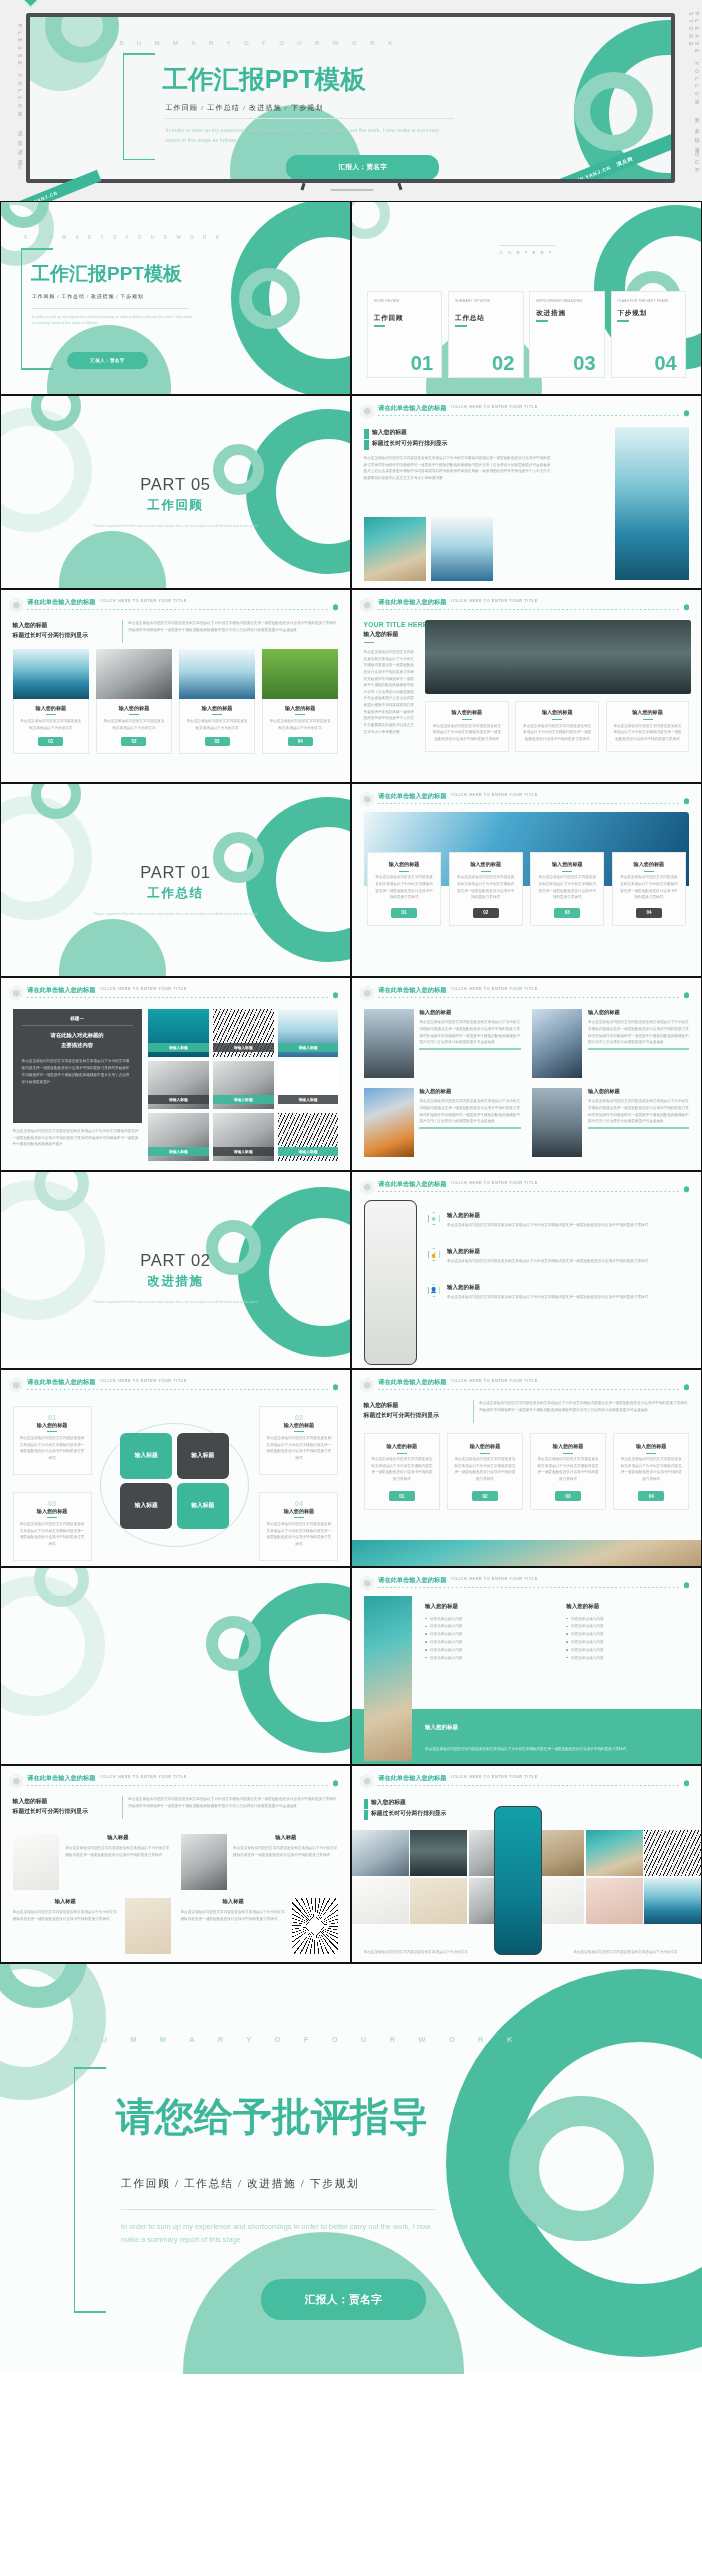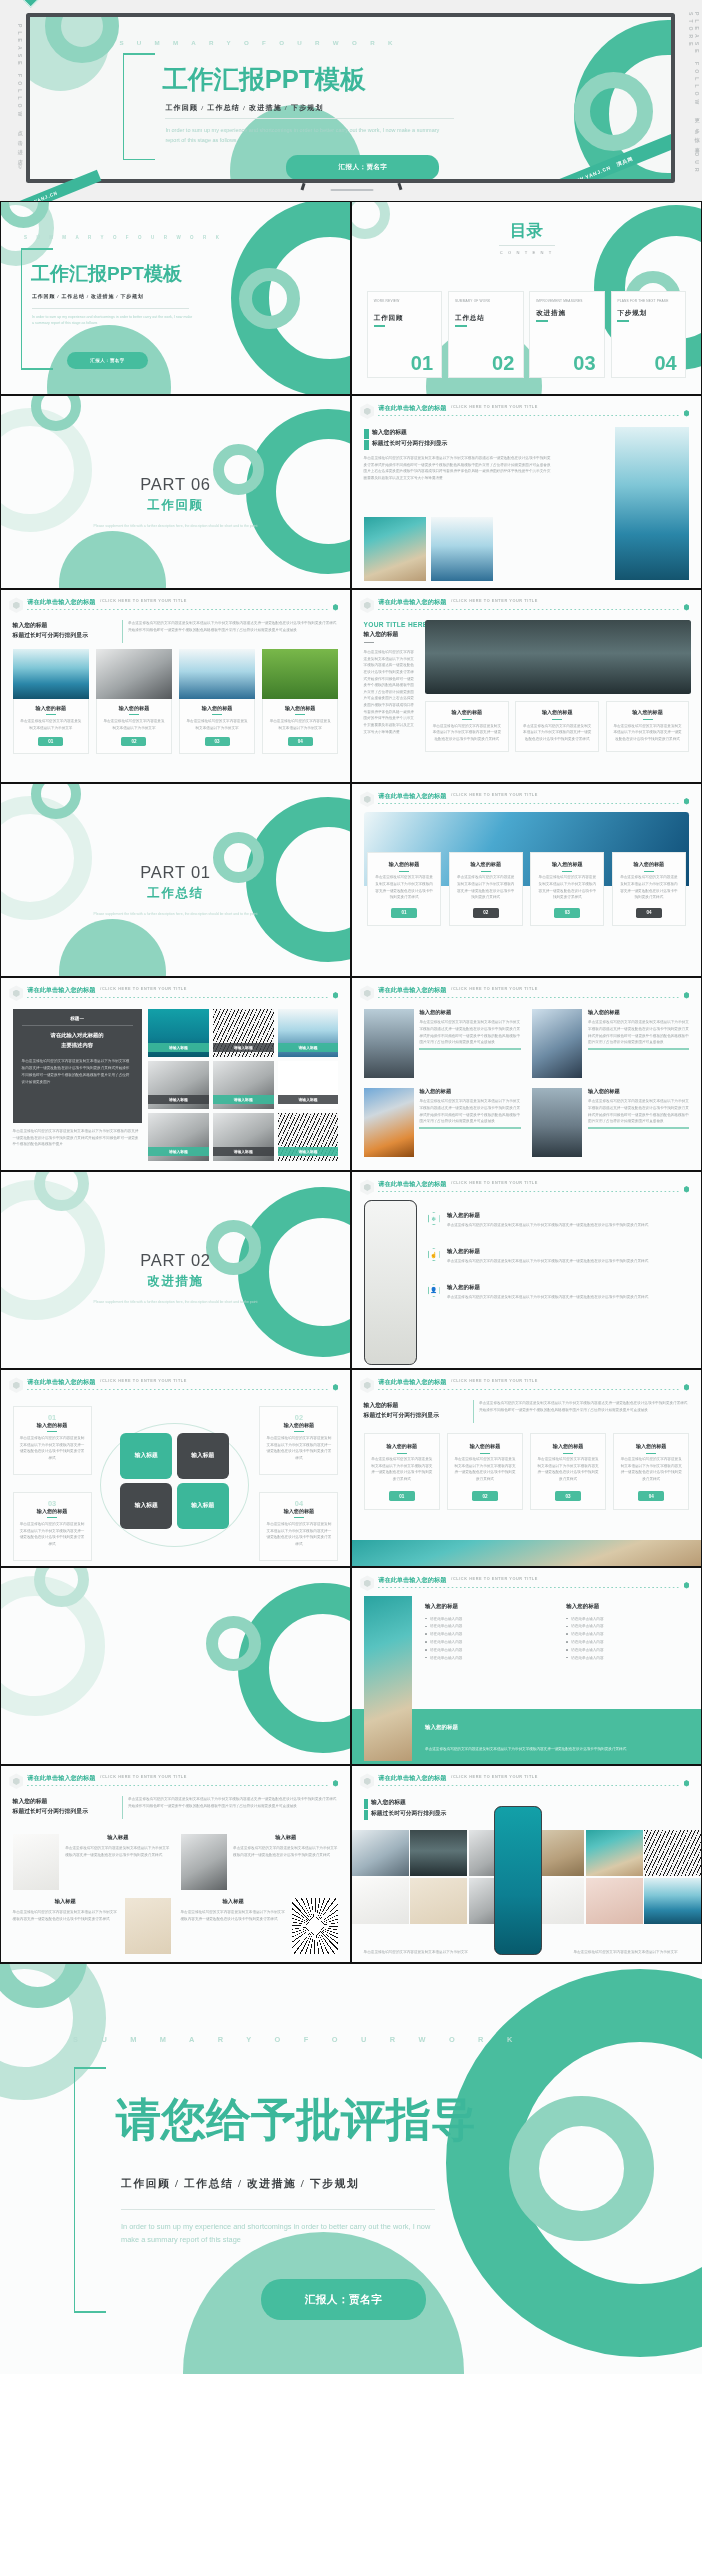--- a/index.html
+++ b/index.html
@@ -32,21 +32,21 @@
     position:absolute; font-size:6.2px; letter-spacing:5.8px; color:#b6ddd2;
     font-weight:700; white-space:nowrap;
   }
   .bracket { position:absolute; border-left:1.7px solid #4cc0a0; }
   .bracket:before, .bracket:after {
     content:''; position:absolute; left:0; width:31px; height:1.7px; background:#4cc0a0;
   }
   .bracket:before { top:0; }
   .bracket:after { bottom:0; }
   .hero-title { position:absolute; font-size:25.6px; font-weight:900; color:#3cb79a; letter-spacing:0px; white-space:nowrap; }
-  .hero-sub { position:absolute; font-size:7px; color:#3c4043; letter-spacing:1.2px; font-weight:700; white-space:nowrap;
+  .hero-sub { position:absolute; font-size:7px; color:#3c4043; letter-spacing:1.2px; font-weight:400; white-space:nowrap;
               font-family:"Liberation Serif", serif; }
   .hero-rule { position:absolute; height:0.8px; background:#d9e5e2; }
   .hero-desc { position:absolute; font-size:5.5px; line-height:1.75; color:#a8d4c9; width:182px; }
   .hero-btn {
     position:absolute; background:#45bd9e; color:#fff; border-radius:11.6px;
     font-size:6.6px; font-weight:700; display:flex; align-items:center; justify-content:center;
     letter-spacing:0.4px;
   }
   .ribbon-logo {
     position:absolute; left:13.2px; top:-10px; width:79px; height:25px; background:#3cb79a;
@@ -147,21 +147,21 @@
            font-size:5.8px; font-weight:900; color:#fff; line-height:1.3; }
 
   .phone { border:1.7px solid #3e4245; border-radius:7.4px; overflow:hidden; position:absolute; background:#111; }
 
   .bullet-row { display:flex; align-items:center; gap:3.3px; font-size:3.6px; color:#9aa0a2; margin-bottom:3.8px; }
   .bullet-row .bdot { width:1.7px; height:1.7px; background:#9aa0a2; border-radius:50%; flex:none; }
 
   
   #final-slide { position:relative; width:702px; height:411px; background:#fbfcfc; overflow:hidden; border:0.8px solid #111; border-width:0.8px 0 0 0;}
   #final-slide .eyebrow { font-size:7.4px; letter-spacing:10.7px; }
-  #final-slide .hero-title { font-size:45px; }
+  #final-slide .hero-title { font-size:39px; }
   #final-slide .hero-sub { font-size:10.7px; letter-spacing:1.7px; }
   #final-slide .hero-desc { font-size:7.4px; width:322px; line-height:1.8; }
   #final-slide .hero-btn { font-size:10.7px; border-radius:20px; }
 </style>
 </head>
 <body>
 
 <div id="hero-block">
 
   <div id="tv-frame">
@@ -224,21 +224,20 @@
     <div class="hero-desc" style="left:31px;top:112px;width:161px;font-size:3.6px;">In order to sum up my experience and shortcomings in order to better carry out the work, I now make a summary report of this stage as follows</div>
     <div class="hero-btn" style="left:66px;top:150px;width:81px;height:16.5px;font-size:4.5px;">汇报人：贾名字</div>
   </div>
 
   <div class="slide">
     <div class="ring" style="left:-11.6px;top:-13.2px;width:50px;height:50px;border-width:10.7px;border-color:#bfe4d8;"></div>
     <div class="ring" style="right:-58px;top:3.3px;width:165px;height:165px;border-width:31px;border-color:#49bd9e;"></div>
     <div class="ring" style="right:20px;top:69px;width:56px;height:56px;border-width:12.4px;border-color:#8fd4bf;"></div>
     <div class="disc" style="left:74px;bottom:-50px;width:116px;height:116px;background:#8fd4bf;"></div>
 
-    <div style="position:absolute;left:0;right:0;top:18px;text-align:center;font-size:16.5px;font-weight:900;color:#3cb79a;">目录</div>
     <div style="position:absolute;left:147px;top:43px;width:56px;height:0.8px;background:#d6e3e0;"></div>
     <div style="position:absolute;left:0;right:0;top:48px;text-align:center;font-size:4.1px;color:#9aa0a2;letter-spacing:2.1px;">C O N T E N T</div>
 
     <div style="position:absolute;left:15px;right:15px;top:89px;display:flex;gap:5.8px;">
       <div class="card" style="flex:1;height:87px;position:relative;padding:7.4px 5.8px;">
         <div style="font-size:3.2px;color:#9aa0a2;line-height:1.6;letter-spacing:0.2px;">WORK REVIEW</div>
         <div style="margin-top:9px;font-size:6.6px;font-weight:900;color:#2f3437;letter-spacing:0.8px;">工作回顾</div>
         <div style="margin-top:2.5px;width:11.6px;height:1.7px;background:#49bd9e;"></div>
         <div style="position:absolute;right:8.3px;bottom:1.7px;font-size:20px;font-weight:900;color:#49bd9e;">01</div>
       </div>
@@ -266,21 +265,21 @@
 
 <div class="pair">
 
   <div class="slide">
     <div class="ring" style="left:-33px;top:11.6px;width:124px;height:124px;border-width:18px;border-color:#e2f2ec;"></div>
     <div class="ring" style="left:30px;top:-15px;width:50px;height:50px;border-width:10.7px;border-color:#8fd4bf;"></div>
     <div class="ring" style="right:-61px;top:13.2px;width:165px;height:165px;border-width:30px;border-color:#49bd9e;"></div>
     <div class="ring" style="right:86px;top:48px;width:51px;height:51px;border-width:11.6px;border-color:#8fd4bf;"></div>
     <div class="disc" style="left:58px;bottom:-50px;width:107px;height:107px;background:#8fd4bf;"></div>
     <div class="part-wrap">
-      <div class="part-no">PART 06</div>
+      <div class="part-no">PART 05</div>
       <div class="part-cn">工作回顾</div>
       <div class="part-en" style="width:165px;margin:8.3px auto 0;">Please supplement the title with a further description here, the description should be short and to the point</div>
     </div>
   </div>
 
   <div class="slide">
     <div class="chead">
       <div class="hex"></div>
       <div class="ctitle">请在此单击输入您的标题</div>
       <div class="csub" style="left:91px;">/CLICK  HERE  TO  ENTER  YOUR  TITLE</div>

